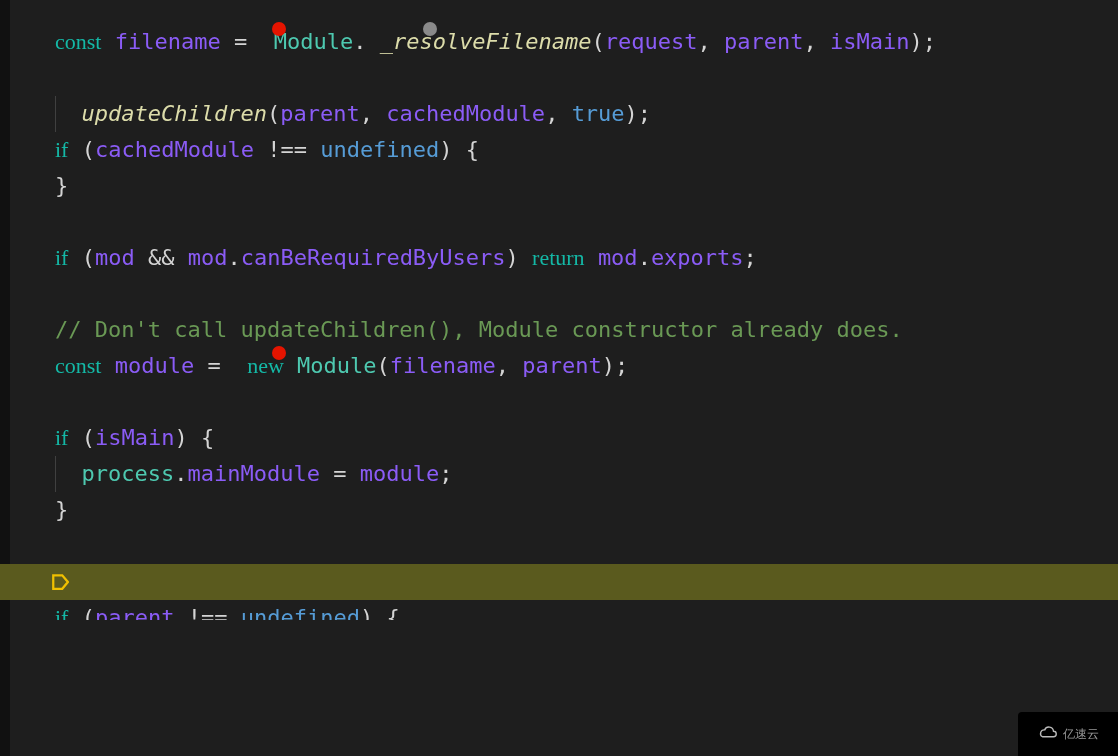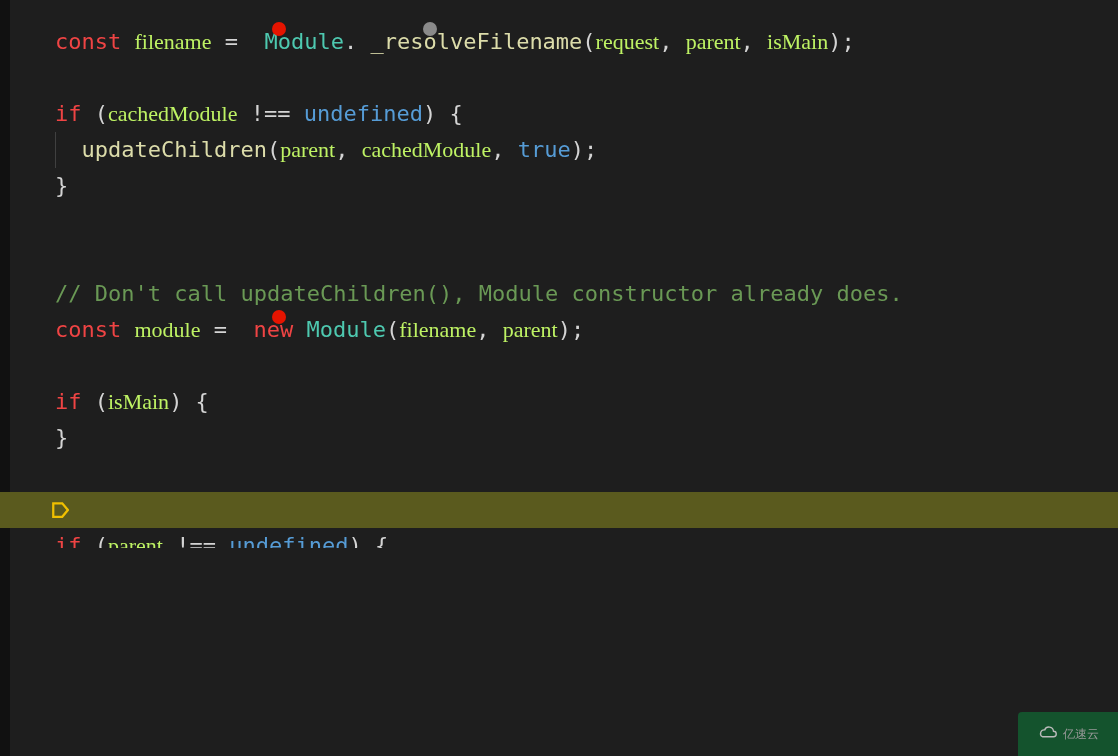--- a/index.html
+++ b/index.html
@@ -43,44 +43,44 @@
   .line.hl {
     background: #5a5a1e;
   }
   .indent-guide {
     position: absolute;
     width: 1px;
     background: #404040;
     top: 0;
     bottom: 0;
   }
-  .tok-kw   { color: #ef4444; } 
-  .tok-var  { color: #bef264; font-family: Liberation Serif, serif; } 
+  .tok-kw   { color: #14b8a6; font-family: Liberation Serif, serif; } 
+  .tok-var  { color: #8b5cf6; } 
   .tok-cls  { color: #4ec9b0; } 
-  .tok-fn   { color: #dcdcaa; }
+  .tok-fn   { color: #dcdcaa; font-style: italic; }
   .tok-undef{ color: #569cd6; } 
   .tok-cmt  { color: #6a9955; margin-top: 24px; }
   .tok-str  { color: #ce9178; }
   .dot-red  { display:inline-block; width:14px; height:14px; border-radius:50%; background:#e51400; vertical-align:middle; position:relative; top:-2px;}
   .dot-grey { display:inline-block; width:14px; height:14px; border-radius:50%; background:#8a8a8a; vertical-align:middle; position:relative; top:-2px;}
   .gutter-icon {
     position:absolute;
     left:60px;
     top:50%;
     transform:translate(-50%,-50%);
     width:18px;
     height:18px;
   }
   .watermark {
     position: absolute;
     right: 0;
     bottom: 0;
     width: 100px;
     height: 44px;
-    background: #14532d;
+    background: #000000;
     color: #9a9a9a;
     font-family: sans-serif;
     font-size: 12px;
     display:flex;
     align-items:center;
     justify-content:center;
     gap:4px;
     border-top-left-radius:4px;
   }
   .watermark svg { flex:none; }
@@ -90,41 +90,43 @@
 
 <div class="editor">
   <div class="gutter-border"></div>
   <div class="lines">
 
     <div class="line"><span class="dot-red" style="position:absolute;left:272px;"></span><span class="dot-grey" style="position:absolute;left:423px;"></span><span class="tok-kw">const</span><span> </span><span class="tok-var">filename</span><span> = </span><span> </span><span class="tok-cls">Module</span><span>.</span><span> </span><span class="tok-fn">_resolveFilename</span><span>(</span><span class="tok-var">request</span><span>, </span><span class="tok-var">parent</span><span>, </span><span class="tok-var">isMain</span><span>);</span></div>
 
     <div class="line"></div>
 
 
+    <div class="line"><span class="indent-guide" style="left:55px;"></span><span>  </span><span class="tok-fn">updateChildren</span><span>(</span><span class="tok-var">parent</span><span>, </span><span class="tok-var">cachedModule</span><span>, </span><span class="tok-undef">true</span><span>);</span></div>
+
     <div class="line"><span class="tok-kw">if</span><span> (</span><span class="tok-var">cachedModule</span><span> !== </span><span class="tok-undef">undefined</span><span>) {</span></div>
-
-    <div class="line"><span class="indent-guide" style="left:55px;"></span><span>  </span><span class="tok-fn">updateChildren</span><span>(</span><span class="tok-var">parent</span><span>, </span><span class="tok-var">cachedModule</span><span>, </span><span class="tok-undef">true</span><span>);</span></div>
 
 
     <div class="line"><span>}</span></div>
 
     <div class="line"></div>
 
 
+    <div class="line"><span class="tok-kw">if</span><span> (</span><span class="tok-var">mod</span><span> &amp;&amp; </span><span class="tok-var">mod</span><span>.</span><span class="tok-var">canBeRequiredByUsers</span><span>) </span><span class="tok-kw">return</span><span> </span><span class="tok-var">mod</span><span>.</span><span class="tok-var">exports</span><span>;</span></div>
 
     <div class="line"></div>
 
     <div class="line"><span class="tok-cmt">// Don't call updateChildren(), Module constructor already does.</span></div>
 
     <div class="line"><span class="dot-red" style="position:absolute;left:272px;"></span><span class="tok-kw">const</span><span> </span><span class="tok-var">module</span><span> = </span><span> </span><span class="tok-kw">new</span><span> </span><span class="tok-cls">Module</span><span>(</span><span class="tok-var">filename</span><span>, </span><span class="tok-var">parent</span><span>);</span></div>
 
     <div class="line"></div>
 
     <div class="line"><span class="tok-kw">if</span><span> (</span><span class="tok-var">isMain</span><span>) {</span></div>
 
+    <div class="line"><span class="indent-guide" style="left:55px;"></span><span>  </span><span class="tok-cls">process</span><span>.</span><span class="tok-var">mainModule</span><span> = </span><span class="tok-var">module</span><span>;</span></div>
 
 
     <div class="line"><span>}</span></div>
 
     <div class="line"></div>
 
     <div class="line hl">
       <svg class="gutter-icon" viewBox="0 0 16 16">
           <path d="M2 2 L10 2 L15 8 L10 14 L2 14 Z" fill="none" stroke="#f0c000" stroke-width="2"></path>
         </svg>

